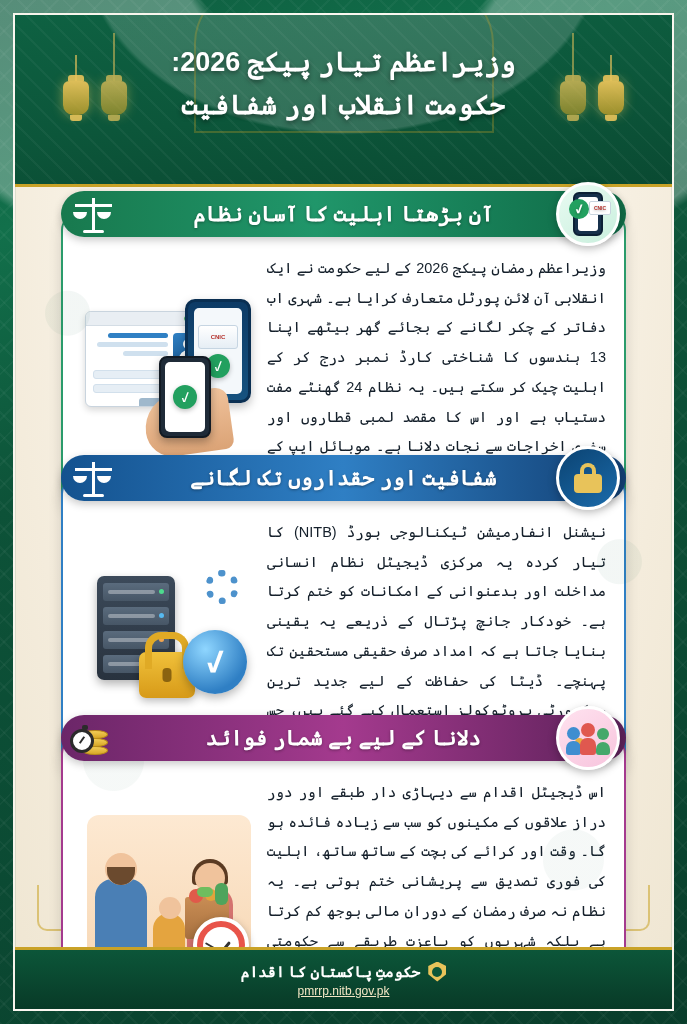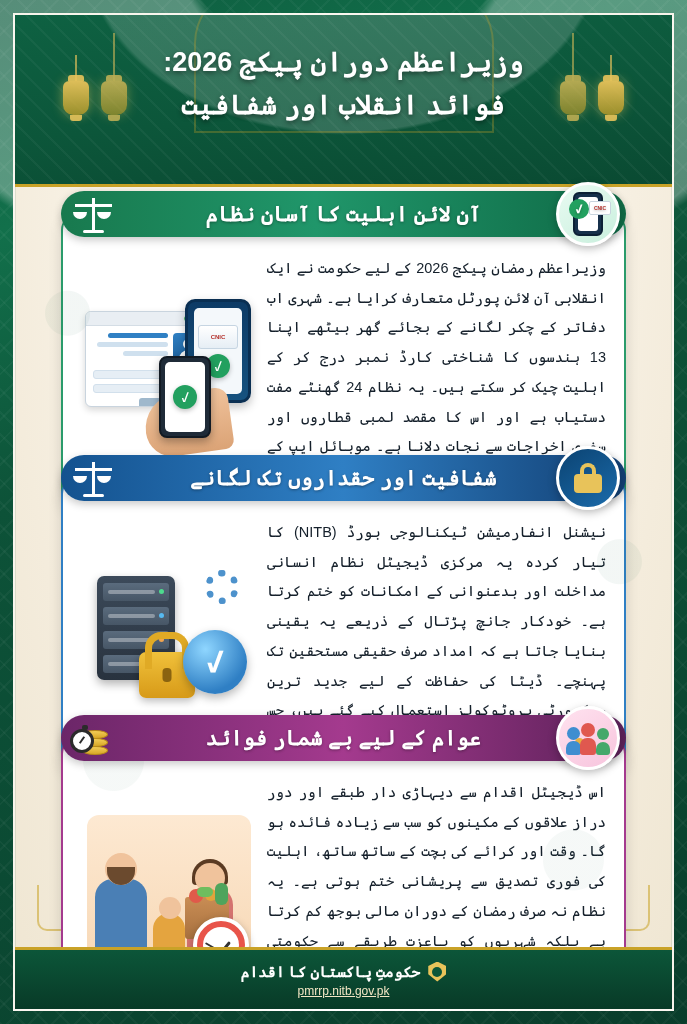--- a/index.html
+++ b/index.html
@@ -511,42 +511,42 @@
       <div class="lantern l3">
         <div class="cord"></div>
           <div class="body"></div>
       </div>
       <div class="lantern l4">
         <div class="cord"></div>
           <div class="body"></div>
       </div>
 
       <div class="header-title">
-        <div>وزیراعظم دوران پیکج 2026:</div>
-        <div>فوائد انقلاب اور شفافیت</div>
+        <div>وزیراعظم تیار پیکج 2026:</div>
+        <div>حکومت انقلاب اور شفافیت</div>
       </div>
     </div>
 
     <div class="section sec1">
       <div class="band green">
         <div class="band-medal m1">
           <div class="medal-phone"></div>
           <div class="medal-tick">✓</div>
           <div class="medal-cnic">CNIC</div>
         </div>
         <div class="band-right-icon">
           <div class="scales">
             <div class="beam"></div>
               <div class="post"></div>
             <div class="pan lf"></div>
               <div class="pan rt"></div>
               <div class="base"></div>
           </div>
         </div>
-        <span>آن لائن اہلیت کا آسان نظام</span>
+        <span>آن بڑھتا اہلیت کا آسان نظام</span>
       </div>
 
       <div class="card green">
         <div class="card-text">وزیراعظم رمضان پیکج 2026 کے لیے حکومت نے ایک انقلابی آن لائن پورٹل متعارف کرایا ہے۔ شہری اب دفاتر کے چکر لگانے کے بجائے گھر بیٹھے اپنا 13 ہندسوں کا شناختی کارڈ نمبر درج کر کے اہلیت چیک کر سکتے ہیں۔ یہ نظام 24 گھنٹے مفت دستیاب ہے اور اس کا مقصد لمبی قطاروں اور سفری اخراجات سے نجات دلانا ہے۔ موبائل ایپ کے ذریعے بھی یہ سہولت حاصل کی جا سکتی ہے۔</div>
         <div class="card-art art1">
           <div class="browser">
             <div class="bar">
               <span class="dot r"></span>
                 <span class="dot y"></span>
                 <span class="dot g"></span>
@@ -646,21 +646,21 @@
           </div>
         </div>
         <div class="band-right-icon">
           <div class="coins">
             <div class="coin c1"></div>
               <div class="coin c2"></div>
               <div class="coin c3"></div>
             <div class="stopwatch"></div>
           </div>
         </div>
-        <span>عوام کے لیے بے شمار فوائد</span>
+        <span>دلانا کے لیے بے شمار فوائد</span>
       </div>
 
       <div class="card purple">
         <div class="card-text">اس ڈیجیٹل اقدام سے دیہاڑی دار طبقے اور دور دراز علاقوں کے مکینوں کو سب سے زیادہ فائدہ ہو گا۔ وقت اور کرائے کی بچت کے ساتھ ساتھ، اہلیت کی فوری تصدیق سے پریشانی ختم ہوتی ہے۔ یہ نظام نہ صرف رمضان کے دوران مالی بوجھ کم کرتا ہے بلکہ شہریوں کو باعزت طریقے سے حکومتی امداد تک رسائی فراہم کرے گا۔ گورننس کی ایک بہترین مثال قائم کرتا ہے۔</div>
         <div class="card-art art3">
           <div class="fam-bg"></div>
           <div class="person dad"></div>
           <div class="p-head dad-head"></div>
           <div class="dad-beard"></div>
           <div class="person kid"></div>

